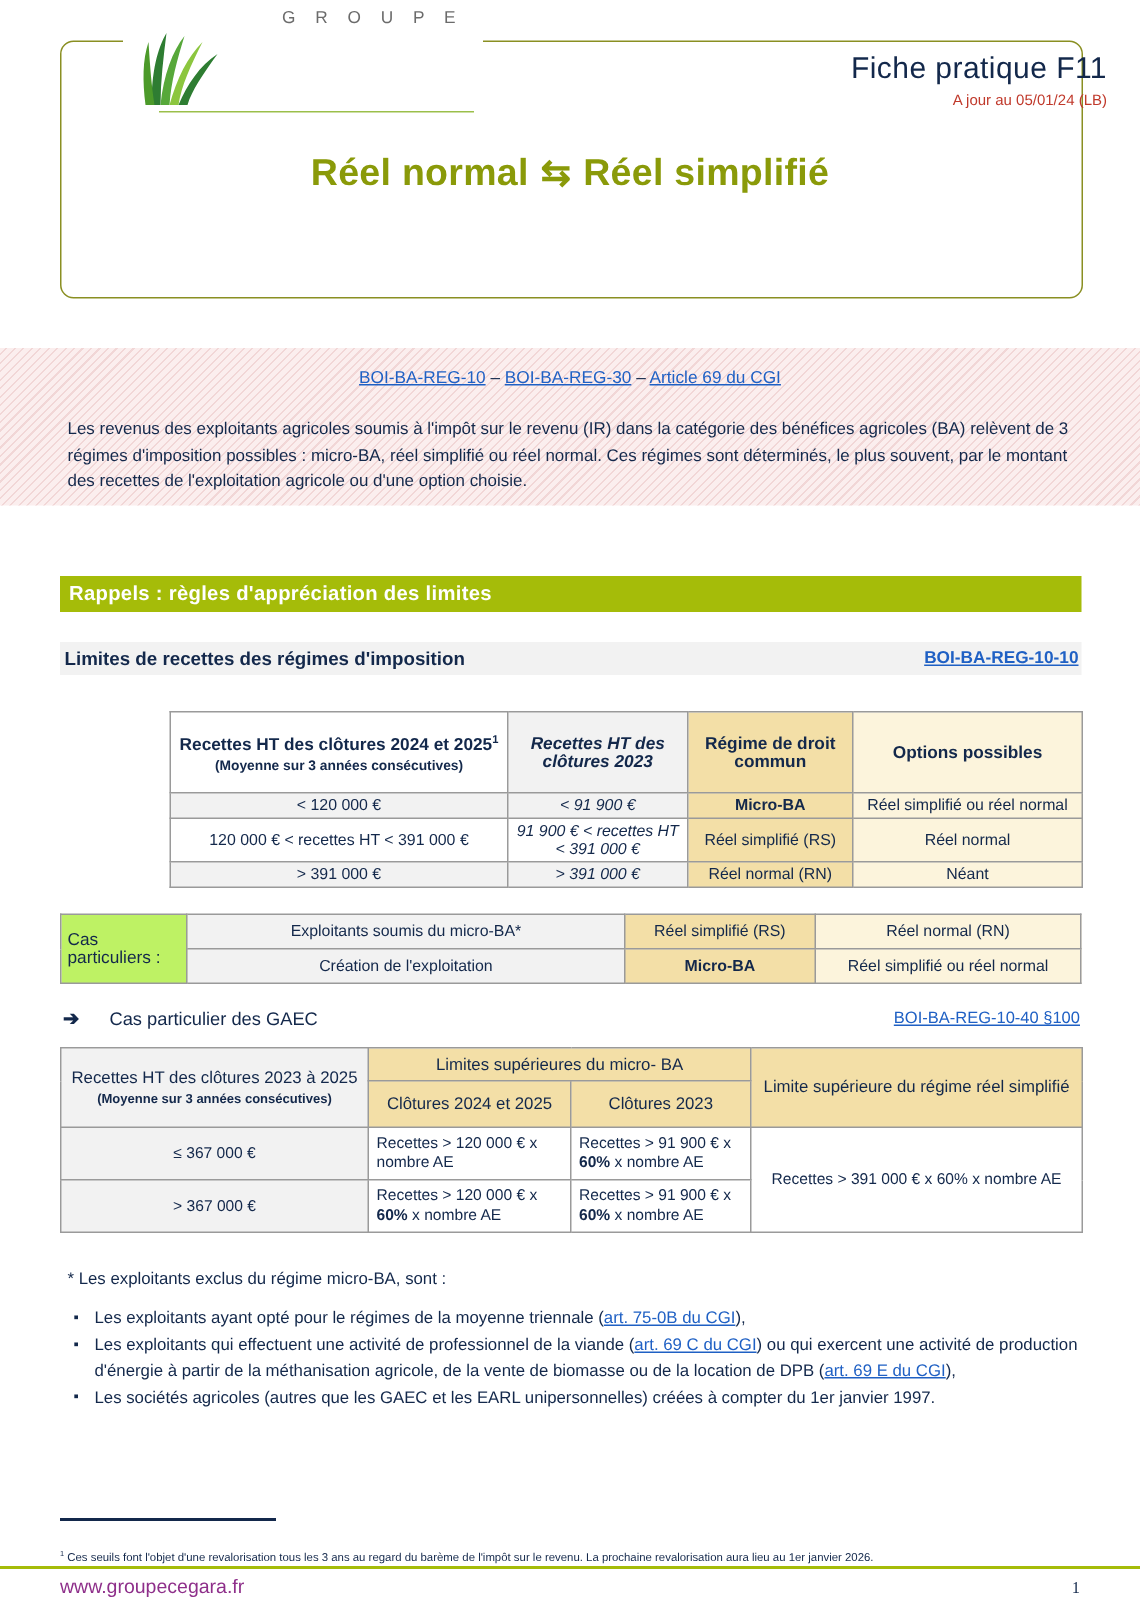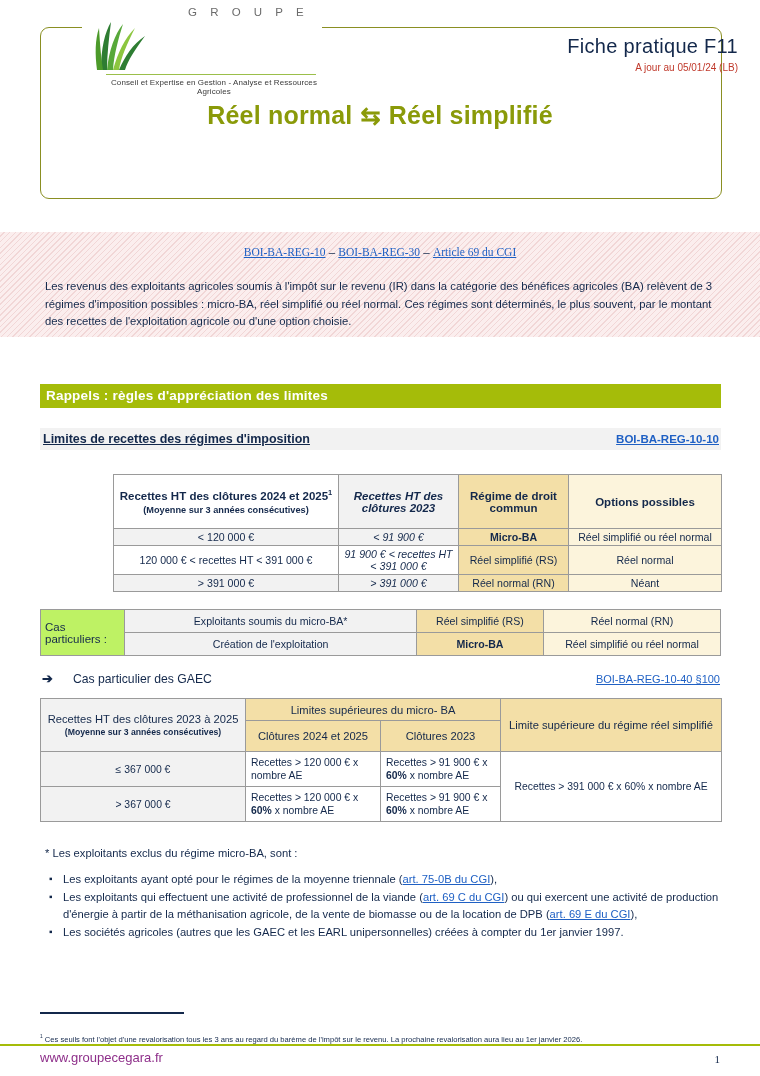--- a/index.html
+++ b/index.html
@@ -139,21 +139,20 @@
     position: absolute;
     left: 0; right: 0;
     top: 14px;
     text-align: center;
     font-size: 11.5px;
     color: #13284b;
   }
   .intro-links a {
     color: #1f60c4;
     text-decoration: underline;
-    font-family: Liberation Serif, serif;
   }
   .intro-para {
     position: absolute;
     left: 45px;
     top: 46px;
     width: 673px;
     font-size: 11.3px;
     line-height: 17.5px;
     color: #13284b;
     text-align: left;
@@ -182,21 +181,21 @@
     left: 40px;
     top: 428px;
     width: 681px;
     height: 22px;
     background: #f2f2f2;
     font-size: 12.5px;
     font-weight: bold;
     line-height: 22px;
     color: #13284b;
   }
-  .subheading .sh-text { padding-left: 3px; text-decoration: underline; }
+  .subheading .sh-text { padding-left: 3px; }
   .subheading .sh-link {
     position: absolute;
     right: 2px;
     top: 0;
     font-size: 11.5px;
     font-weight: bold;
     color: #1f60c4;
     text-decoration: underline;
   }
 
@@ -370,21 +369,20 @@
 <div class="logo">
   <svg class="logo-grass" viewBox="0 0 56 52">
     <path d="M10 50 C10 28 14 12 20 2 C18 18 16 34 16 50 Z" fill="#2e7d32"></path>
     <path d="M16 50 C18 30 24 14 32 4 C27 20 23 35 22 50 Z" fill="#57a83a"></path>
     <path d="M22 50 C27 32 34 18 44 8 C36 24 30 37 28 50 Z" fill="#8cc63f"></path>
     <path d="M6 50 C4 34 4 20 8 8 C9 24 10 37 12 50 Z" fill="#4c9a2a"></path>
     <path d="M28 50 C34 36 42 24 54 16 C44 30 37 40 34 50 Z" fill="#2e7d32"></path>
   </svg>
   <div class="logo-groupe">G R O U P E</div>
   <div class="logo-rule"></div>
-  <div class="logo-tag">Conseil et Expertise en Gestion - Analyse et Ressources Agricoles</div>
 </div>
 
 <div class="fiche-title">Fiche pratique F11</div>
 <div class="fiche-date">A jour au 05/01/24 (LB)</div>
 
 <div class="doc-title">
   <div>
     <span>Réel normal</span><span class="arrow">⇆</span><span>Réel simplifié</span>
   </div>
 </div>

